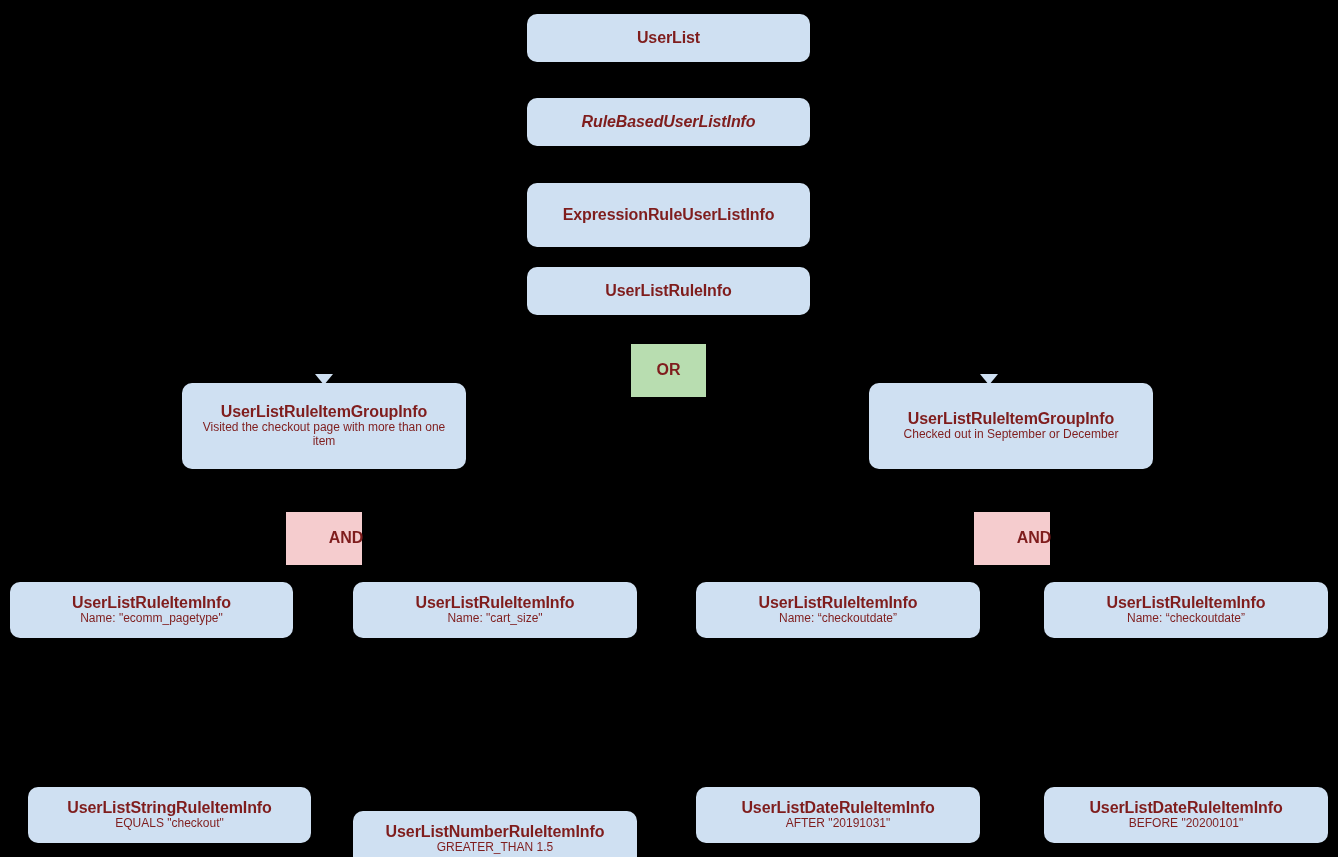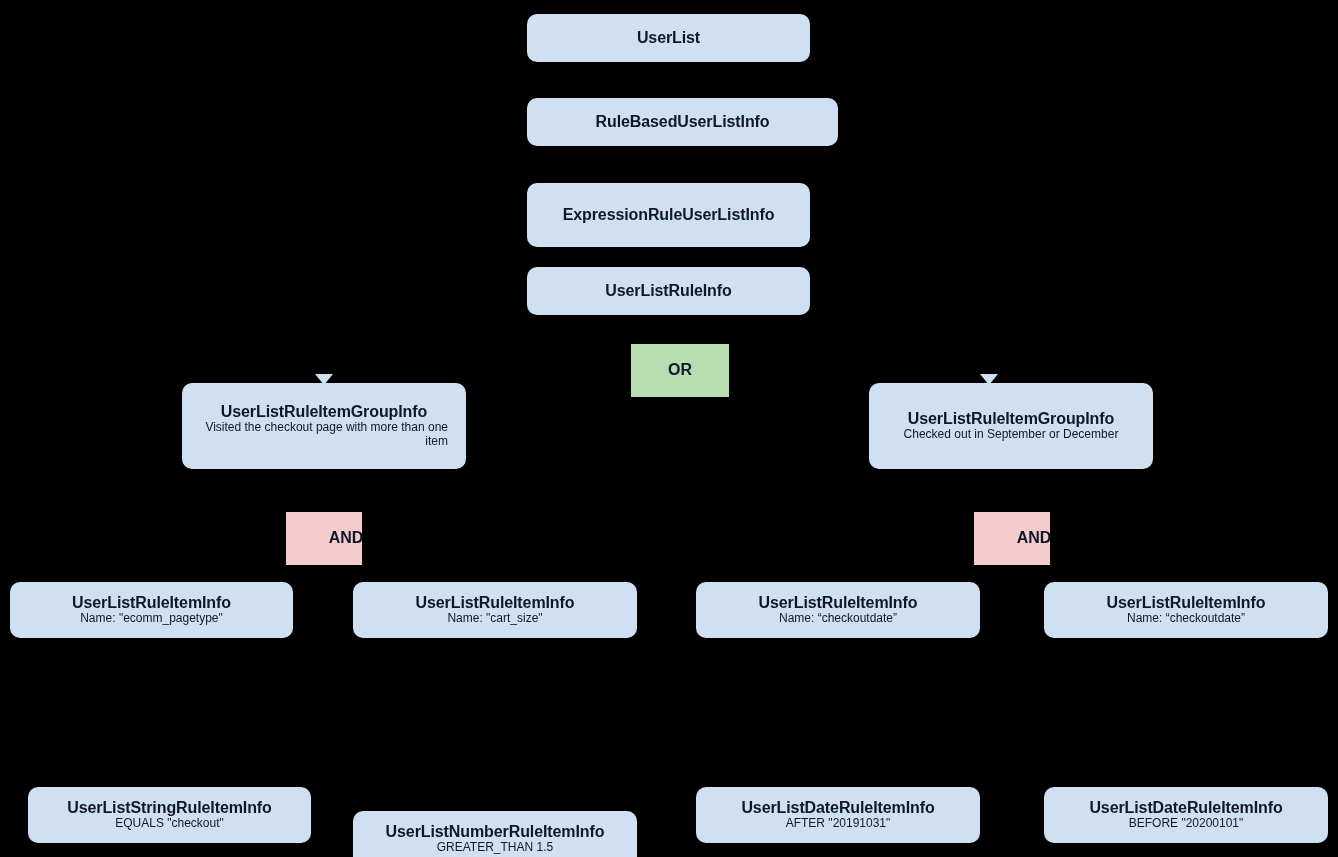--- a/index.html
+++ b/index.html
@@ -18,22 +18,22 @@
     background: #000000;
     overflow: hidden;
   }
   .node {
     position: absolute;
     box-sizing: border-box;
     display: flex;
     flex-direction: column;
     align-items: center;
     justify-content: center;
-    text-align: right;
-    color: #0f172a;
+    text-align: center;
+    color: #7f1d1d;
     line-height: 1.16;
   }
   .node.entity {
     background: #cfe0f2;
     border-radius: 10px;
   }
   .node .title {
     font-weight: bold;
     font-size: 16px;
     letter-spacing: -0.1px;
@@ -64,33 +64,33 @@
 </style>
 </head>
 <body>
 
 <div id="diagram">
 
   <div class="node entity" style="left:527px; top:14px; width:283px; height:48px;">
     <div class="title">UserList</div>
   </div>
 
-  <div class="node entity" style="left:527px; top:98px; width:311px; height:48px;">
+  <div class="node entity" style="left:527px; top:98px; width:283px; height:48px;font-style:italic;">
     <div class="title">RuleBasedUserListInfo</div>
   </div>
 
   <div class="node entity" style="left:527px; top:183px; width:283px; height:64px;">
     <div class="title">ExpressionRuleUserListInfo</div>
   </div>
 
   <div class="node entity" style="left:527px; top:267px; width:283px; height:48px;">
     <div class="title">UserListRuleInfo</div>
   </div>
 
-  <div class="node op or" style="left:631px; top:344px; width:98px; height:53px;">
+  <div class="node op or" style="left:631px; top:344px; width:75px; height:53px;">
     <div class="title">OR</div>
   </div>
 
   <div class="edge-stub" style="left:315px; top:374px;"></div>
   <div class="edge-stub" style="left:980px; top:374px;"></div>
 
   <div class="node entity" style="left:182px; top:383px; width:284px; height:86px;">
     <div class="title">UserListRuleItemGroupInfo</div>
     <div class="subtitle">Visited the checkout page with more than one item</div>
   </div>

